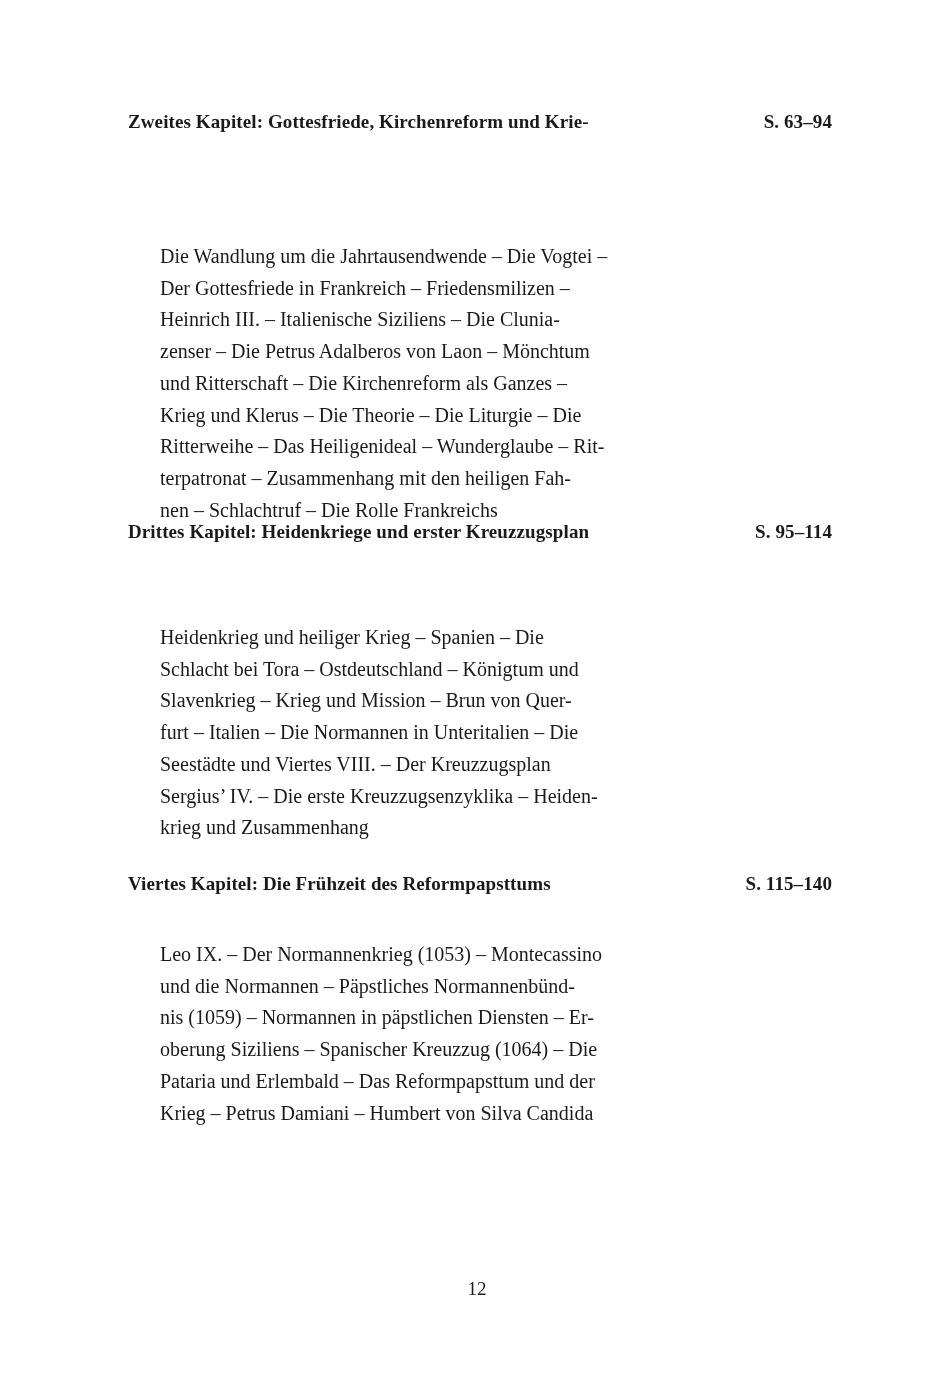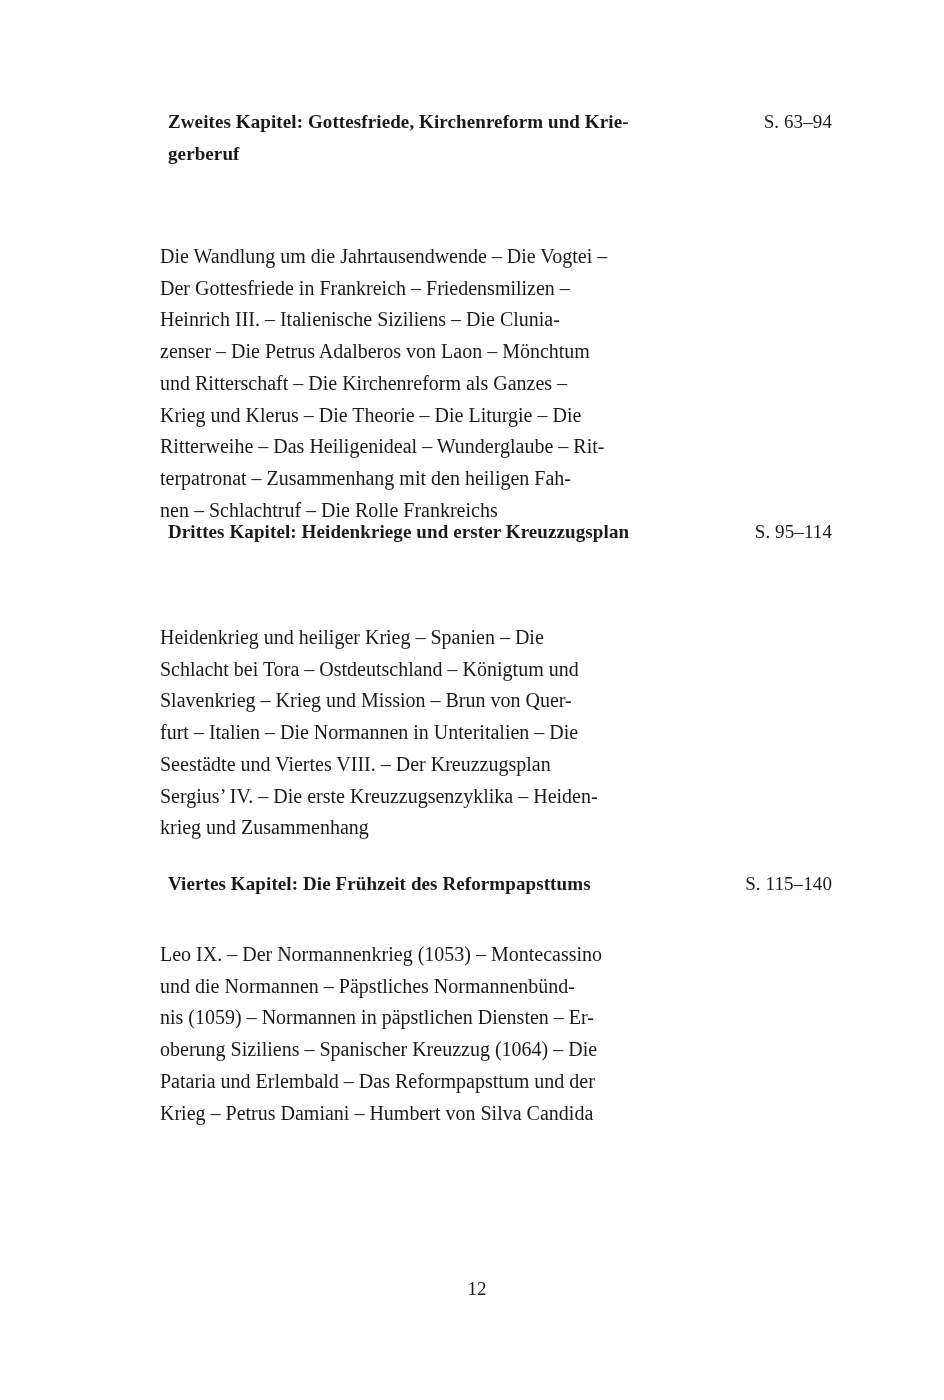--- a/index.html
+++ b/index.html
@@ -20,27 +20,26 @@
       left: 128px;
       width: 704px;
       font-size: 19px;
       line-height: 32px;
       font-weight: bold;
       letter-spacing: 0.1px;
     }
     .chapter-head .title {
       display: inline-block;
       width: 560px;
-      margin-left: 40px;
     }
     .chapter-head .pages {
       position: absolute;
       right: 0;
       top: 0;
-      font-weight: normal;
+      font-weight: bold;
     }
     .chapter-body {
       position: absolute;
       left: 160px;
       width: 510px;
       font-size: 20px;
       line-height: 31.7px;
       margin-top: 42px;
     }
     .line {
@@ -55,21 +54,20 @@
       text-align: center;
       font-size: 19px;
     }
   </style>
 </head>
 <body>
 
 <div class="chapter-head" style="top:106px;">
   <span class="title">
     <span class="line">Zweites Kapitel: Gottesfriede, Kirchenreform und Krie-</span>
-    <span class="line">gerberuf</span>
   </span>
   <span class="pages">S. 63–94</span>
 </div>
 <div class="chapter-body" style="top:199px;">
   <span class="line">Die Wandlung um die Jahrtausendwende – Die Vogtei –</span>
   <span class="line">Der Gottesfriede in Frankreich – Friedensmilizen –</span>
   <span class="line">Heinrich III. – Italienische Siziliens – Die Clunia-</span>
   <span class="line">zenser – Die Petrus Adalberos von Laon – Mönchtum</span>
   <span class="line">und Ritterschaft – Die Kirchenreform als Ganzes –</span>
   <span class="line">Krieg und Klerus – Die Theorie – Die Liturgie – Die</span>

